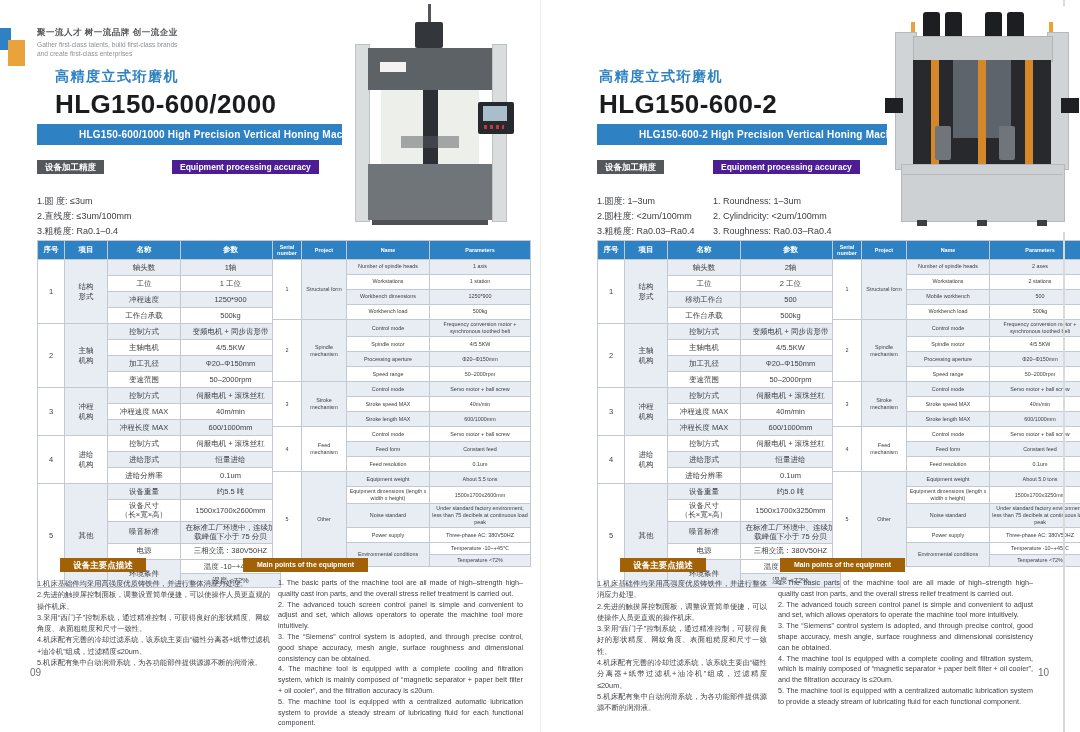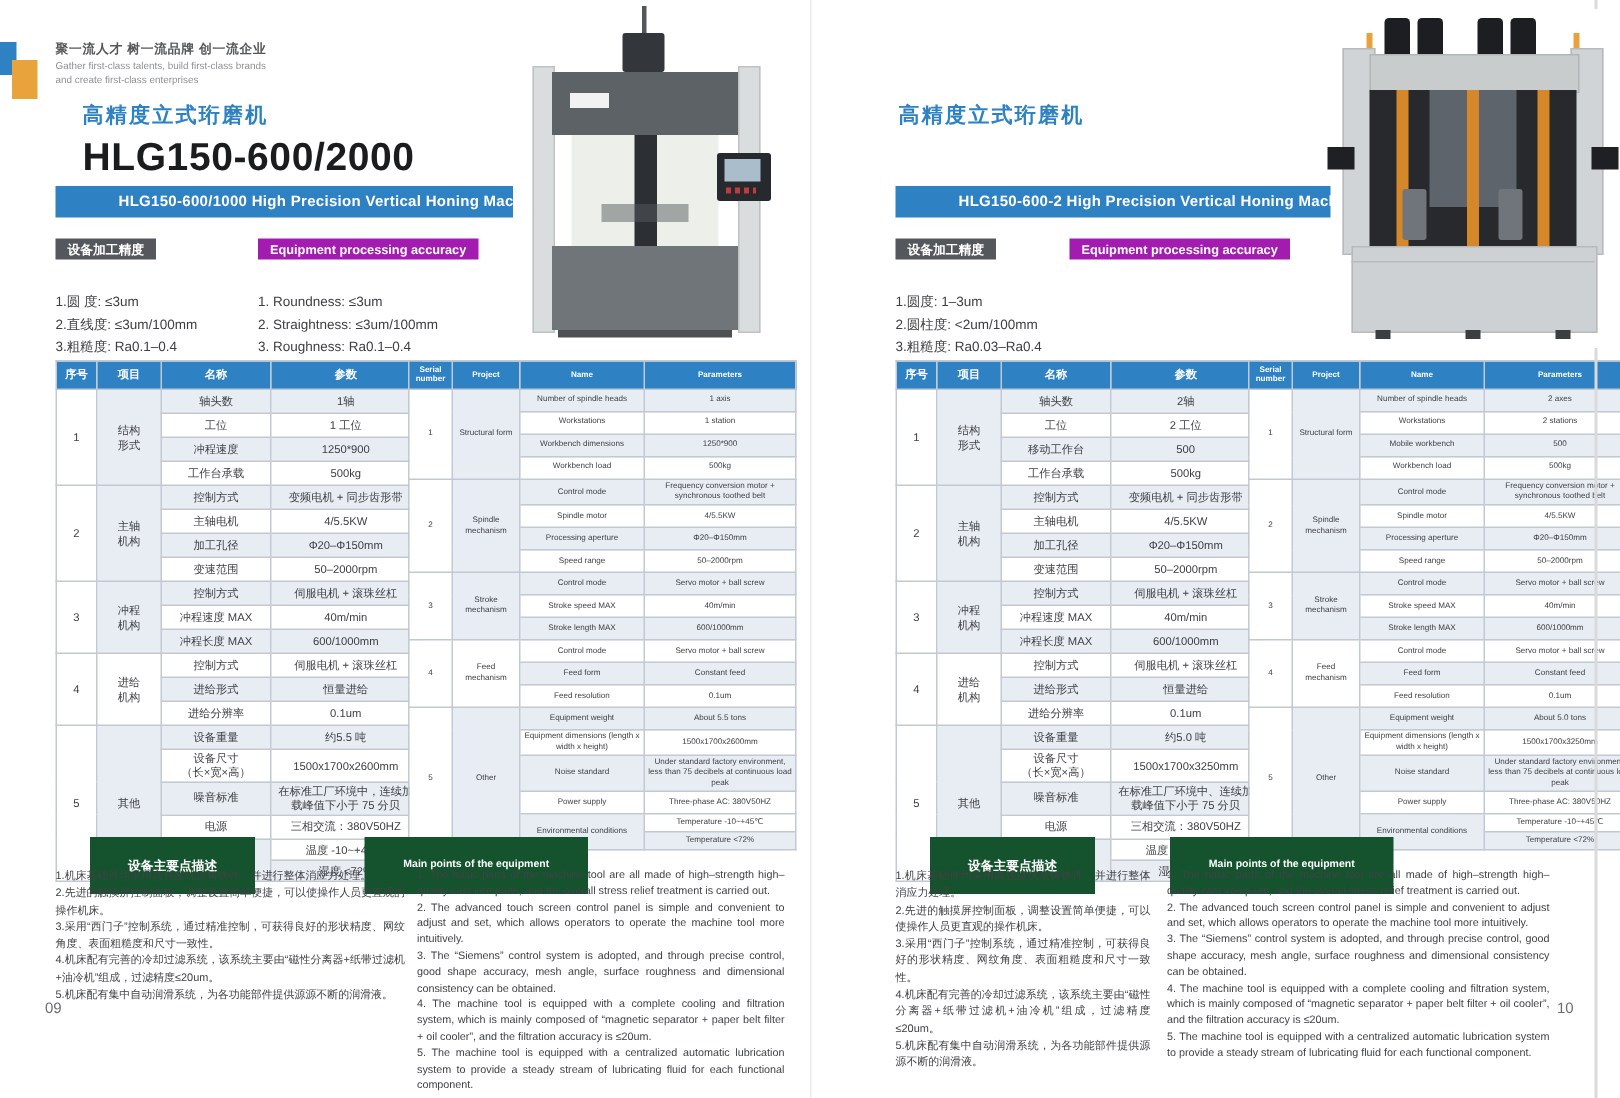--- a/index.html
+++ b/index.html
@@ -28,22 +28,22 @@
   .title-block{left:18px;top:68px;width:330px;}
   #pageR .title-block{left:2px;}
   .subtitle{font-size:14px;font-weight:bold;color:#2e82c4;letter-spacing:1.5px;}
   .model{margin-top:3px;font-size:26px;font-weight:800;color:#1b1c1e;letter-spacing:0.4px;}
   .banner{left:0;top:124px;width:466px;height:21px;background:#2e82c4;color:#fff;
     font-size:10px;font-weight:bold;line-height:21px;padding-left:42px;box-sizing:border-box;letter-spacing:0.2px;}
 
   
   .badge{display:inline-block;height:14px;line-height:14px;font-size:8.5px;font-weight:bold;color:#fff;padding:0 8px;}
   .badge-dark{background:#54575c;}
-  .badge-gray{background:#a21caf;}
-  .badge-orange{background:#14532d;text-align:center;padding:12px;}
+  .badge-gray{background:#4c1d95;}
+  .badge-orange{background:#a16207;text-align:center;padding:0;}
   .acc-cn{left:0;top:156px;}
   .acc-en{left:135px;top:156px;}
   #pageR .acc-en{left:116px;}
   .acc-list{margin-top:20px;font-size:9px;color:#3c3e42;}
   .acc-list .li{line-height:15px;white-space:nowrap;}
 
   
   .tbl{top:240px;}
   .tbl-cn{left:0;width:231px;}
   .tbl-en{left:235px;width:246px;}
@@ -162,25 +162,20 @@
     <div class="abs acc-cn">
       <span class="badge badge-dark">设备加工精度</span>
       <div class="acc-list">
           <div class="li">1.圆 度: ≤3um</div>
           <div class="li">2.直线度: ≤3um/100mm</div>
           <div class="li">3.粗糙度: Ra0.1–0.4</div>
         </div>
     </div>
     <div class="abs acc-en">
       <span class="badge badge-gray">Equipment processing accuracy</span>
-      <div class="acc-list">
-          <div class="li">1. Roundness: ≤3um</div>
-          <div class="li">2. Straightness: ≤3um/100mm</div>
-          <div class="li">3. Roughness: Ra0.1–0.4</div>
-        </div>
     </div>
 
     <div class="abs tbl tbl-cn">
         <table class="t-cn">
           <thead>
             <tr>
               <th class="c0">序号</th>
               <th class="c1">项目</th>
               <th class="c2">名称</th>
               <th class="c3">参数</th>
@@ -405,20 +400,21 @@
         <div class="li">5. The machine tool is equipped with a centralized automatic lubrication system to provide a steady stream of lubricating fluid for each functional component.</div>
       </div>
   </div>
   <div class="page-number">09</div>
 </section>
 
 <section class="page" id="pageR">
   <div class="sheet">
     <div class="abs title-block">
       <div class="subtitle">高精度立式珩磨机</div>
+      <div class="model">HLG150-600-2</div>
     </div>
 
     <div class="abs banner">HLG150-600-2 High Precision Vertical Honing Machine</div>
 
     <div class="abs machine machine-right">
       <div class="mr-frame l"></div>
       <div class="mr-frame r"></div>
       <div class="mr-lamp l"></div>
       <div class="mr-lamp r"></div>
       <div class="mr-motor" style="left:36px;"></div>
@@ -445,20 +441,25 @@
     <div class="abs acc-cn">
       <span class="badge badge-dark">设备加工精度</span>
       <div class="acc-list">
           <div class="li">1.圆度: 1–3um</div>
           <div class="li">2.圆柱度: &lt;2um/100mm</div>
           <div class="li">3.粗糙度: Ra0.03–Ra0.4</div>
         </div>
     </div>
     <div class="abs acc-en">
       <span class="badge badge-gray">Equipment processing accuracy</span>
+      <div class="acc-list">
+          <div class="li">1. Roundness: 1–3um</div>
+          <div class="li">2. Cylindricity: &lt;2um/100mm</div>
+          <div class="li">3. Roughness: Ra0.03–Ra0.4</div>
+        </div>
     </div>
 
     <div class="abs tbl tbl-cn">
         <table class="t-cn">
           <thead>
             <tr>
               <th class="c0">序号</th>
               <th class="c1">项目</th>
               <th class="c2">名称</th>
               <th class="c3">参数</th>

